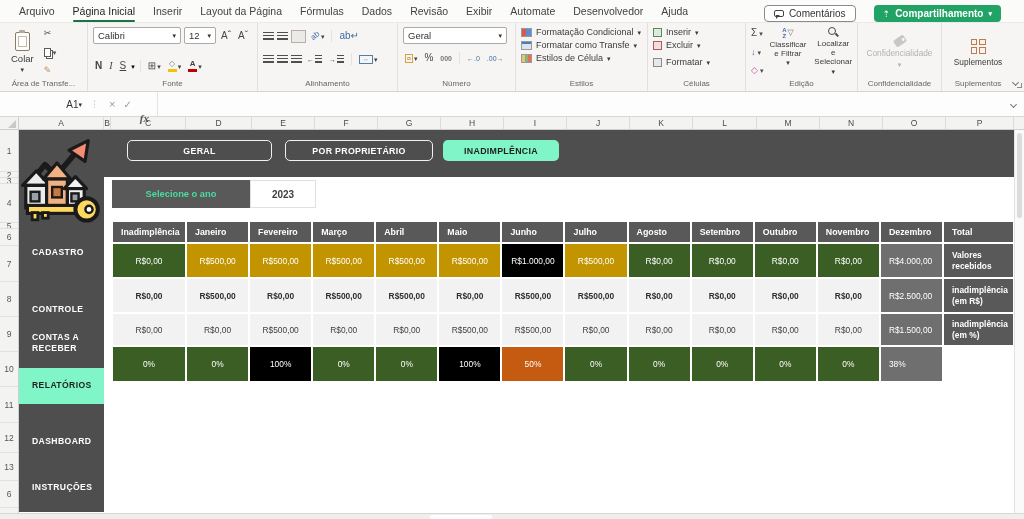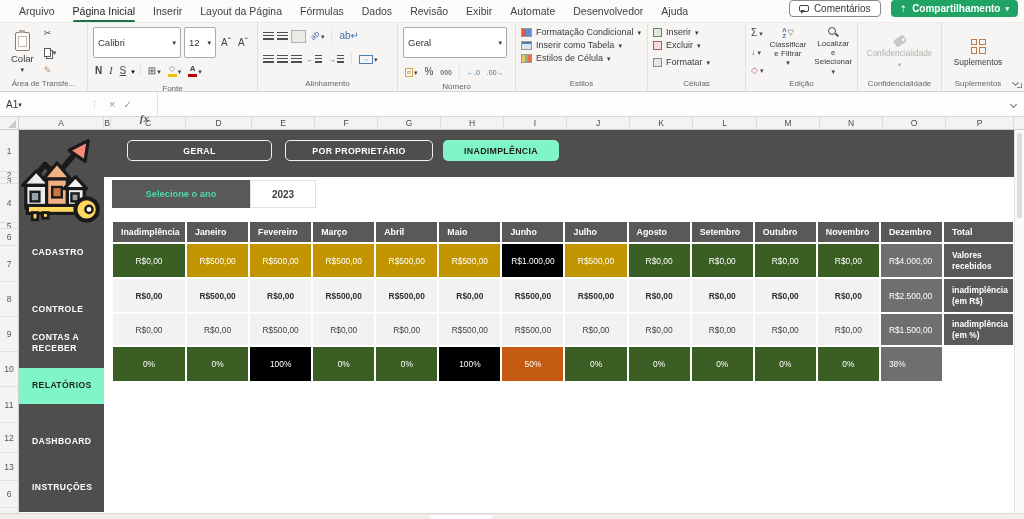--- a/index.html
+++ b/index.html
@@ -5,21 +5,21 @@
   * { margin:0; padding:0; box-sizing:border-box; }
   body { font-family:"Liberation Sans", sans-serif; }
   .app { position:relative; width:1024px; height:519px; background:#fff; overflow:hidden; font-family:"Liberation Sans", sans-serif; }
 
   
   .menubar { height:23px; background:#fbfbfa; display:flex; align-items:stretch; border-bottom:1px solid #eceae8; }
   .mtabs { display:flex; align-items:stretch; padding-left:10px; }
   .mtab { position:relative; display:flex; align-items:center; padding:0 9px; font-size:10.5px; color:#424242; cursor:default; white-space:nowrap; }
   .mtab.active { font-weight:normal; color:#262626; }
   .mtab.active::after { content:""; position:absolute; left:9px; right:9px; bottom:0; height:2.5px; background:#1e7145; border-radius:2px; }
-  .menu-right { margin-left:auto; display:flex; align-items:flex-start; gap:10px; padding-right:6px; }
+  .menu-right { margin-left:auto; display:flex; align-items:flex-end; gap:18px; padding-right:23px; }
   .btn-comments { display:flex; align-items:center; gap:5px; border:1px solid #8a8a8a; border-radius:4px; background:#fff; padding:1px 9px; font-size:10px; color:#333; height:17px; }
   .bubble-icon { position:relative; width:10px; height:7px; border:1.1px solid #444; border-radius:2px; }
   .bubble-icon::after { content:""; position:absolute; left:1px; bottom:-3px; border:2px solid transparent; border-top-color:#444; border-left-color:#444; width:0; height:0; }
   .btn-share { display:flex; align-items:center; gap:5px; border-radius:4px; background:#21a366; padding:1px 9px; font-size:10px; color:#fff; height:17px; font-weight:bold; }
   .share-glyph { font-size:9px; font-weight:normal; }
   .caret { font-size:7px; line-height:1; }
 
   
   .ribbon { height:69px; background:#f6f5f3; border-bottom:1px solid #d6d4d2; display:flex; position:relative; }
   .rgroup { border-right:1px solid #e2dfdc; display:flex; flex-direction:column; }
@@ -29,21 +29,21 @@
   .vsep { width:1px; background:#e4e1de; margin:3px 2px; }
   .bigbtn { display:flex; flex-direction:column; align-items:center; justify-content:center; gap:2px; padding:0 6px; font-size:9.5px; color:#3a3a3a; }
   .clip-icon { width:15px; height:19px; border:1.5px solid #8a7a68; border-radius:2px; background:#fdfdfc; position:relative; }
   .clip-icon::before { content:""; position:absolute; left:3px; top:-3px; width:6px; height:3px; background:#b5a894; border-radius:1px; }
   .clip-icon::after { content:""; position:absolute; left:2px; top:3px; width:7px; height:9px; background:#fff; border:1px solid #c3b8a8; }
   .ministack { display:flex; flex-direction:column; justify-content:space-between; padding:1px 0 2px; }
   .mini { font-size:9px; color:#4a4a4a; line-height:1.25; display:flex; align-items:center; gap:2px; }
   .copy-icon { display:inline-block; width:7px; height:9px; border:1.1px solid #5b5b5b; background:#fff; box-shadow:2px 2px 0 -1px #fff, 2px 2px 0 0 #5b5b5b; }
   .fcol { display:flex; flex-direction:column; justify-content:space-between; flex:1; padding-bottom:3px; }
   .frow { display:flex; align-items:center; gap:3px; }
-  .combo { display:flex; align-items:center; justify-content:space-between; background:#fff; border:1px solid #acaaa8; border-radius:2px; font-size:9.5px; color:#333; padding:0 4px; height:31px;text-align:right; }
+  .combo { display:flex; align-items:center; justify-content:space-between; background:#fff; border:1px solid #acaaa8; border-radius:2px; font-size:9.5px; color:#333; padding:0 4px; height:17px;text-align:right; }
   .glyphbtn { font-size:10px; color:#444; padding:0 2px; display:flex; align-items:center; gap:1px; line-height:1; }
   .bold-g { font-weight:bold; }
   .italic-g { font-style:italic; font-family:"Liberation Serif", serif; }
   .under-g { text-decoration:underline; }
   .stackicon { display:flex; flex-direction:column; align-items:center; line-height:1; }
   .colorbar { width:9px; height:3px; margin-top:0.5px; }
   .bars { display:inline-block; width:11px; height:8px; background:repeating-linear-gradient(to bottom, #4f4f4f 0 1.3px, transparent 1.3px 3.2px); }
   .barsbox { border:1px solid #b2afac; background:#eceae7; padding:2px; }
   .merge-icon { width:14px; height:9px; border:1px solid #4f7fae; font-size:6px; color:#4f7fae; display:flex; align-items:center; justify-content:center; }
   .sicon { width:11px; height:9px; display:inline-block; border:1px solid #9a9a9a; }
@@ -59,21 +59,21 @@
   .gray { color:#b3b1af !important; }
   .tag-icon { width:12px; height:8px; background:#c9c7c5; border-radius:2px; transform:rotate(-35deg); position:relative; }
   .tag-icon::after { content:""; position:absolute; right:1px; top:2.5px; width:3px; height:3px; background:#f6f5f3; border-radius:50%; }
   .addins-icon { width:15px; height:15px; display:grid; grid-template-columns:1fr 1fr; grid-template-rows:1fr 1fr; gap:1.5px; }
   .addins-icon span { border:1.2px solid #c07b4a; }
   .chev-down { width:5px; height:5px; border-right:1.4px solid #777; border-bottom:1.4px solid #777; transform:rotate(45deg); }
   .ribbon-chev { position:absolute; right:6px; bottom:6px; }
 
   
   .fbar { height:25px; background:#fdfdfd; border-bottom:1px solid #d8d8d8; display:flex; align-items:stretch; }
-  .namebox { width:88px; display:flex; align-items:center; justify-content:flex-start; padding:0 6px; font-size:10px; color:#333; }
+  .namebox { width:88px; display:flex; align-items:center; justify-content:flex-end; padding:0 6px; font-size:10px; color:#333; }
   .fsep { display:flex; align-items:center; color:#b5b5b5; font-size:9px; padding:0 2px; }
   .ficons { display:flex; align-items:center; gap:8px; padding:0 8px; border-right:1px solid #e4e4e4; }
   .fx-x { color:#9a9a9a; font-size:11px; }
   .fx-check { color:#9a9a9a; font-size:10px; }
   .fx-fx { font-family:"Liberation Serif", serif; font-style:italic; font-weight:bold; color:#555; font-size:11px;margin-top:28px; }
   .finput { flex:1; display:flex; align-items:center; padding:0 8px; font-size:10px; color:#333; }
   .fbar-chev { display:flex; align-items:center; padding:0 8px; }
 
   
   .colheads { height:13px; display:flex; background:#f3f3f2; border-bottom:1px solid #cfcfcf; }
@@ -268,21 +268,21 @@
 
     <div class="rgroup" style="width:132px">
       <div class="rg-content" style="display:block;padding-top:5px">
         <div class="srow" style="margin-bottom:4px">
           <span class="sicon" style="background:linear-gradient(90deg,#d65b4a 50%,#5b8ed6 50%)"></span>
           <span>Formatação Condicional</span>
             <span class="caret">▾</span>
         </div>
         <div class="srow" style="margin-bottom:4px">
           <span class="sicon" style="background:linear-gradient(#4f7fae 35%,#dce6f0 35%)"></span>
-          <span>Inserir como Tabela</span>
+          <span>Formatar como Transfe</span>
             <span class="caret">▾</span>
         </div>
         <div class="srow">
           <span class="sicon" style="background:linear-gradient(90deg,#e9c46a 33%,#8ab17d 33% 66%,#e76f51 66%)"></span>
           <span>Estilos de Célula</span>
             <span class="caret">▾</span>
         </div>
       </div>
       <div class="rg-label">Estilos</div>
       <span class="launcher"></span>

